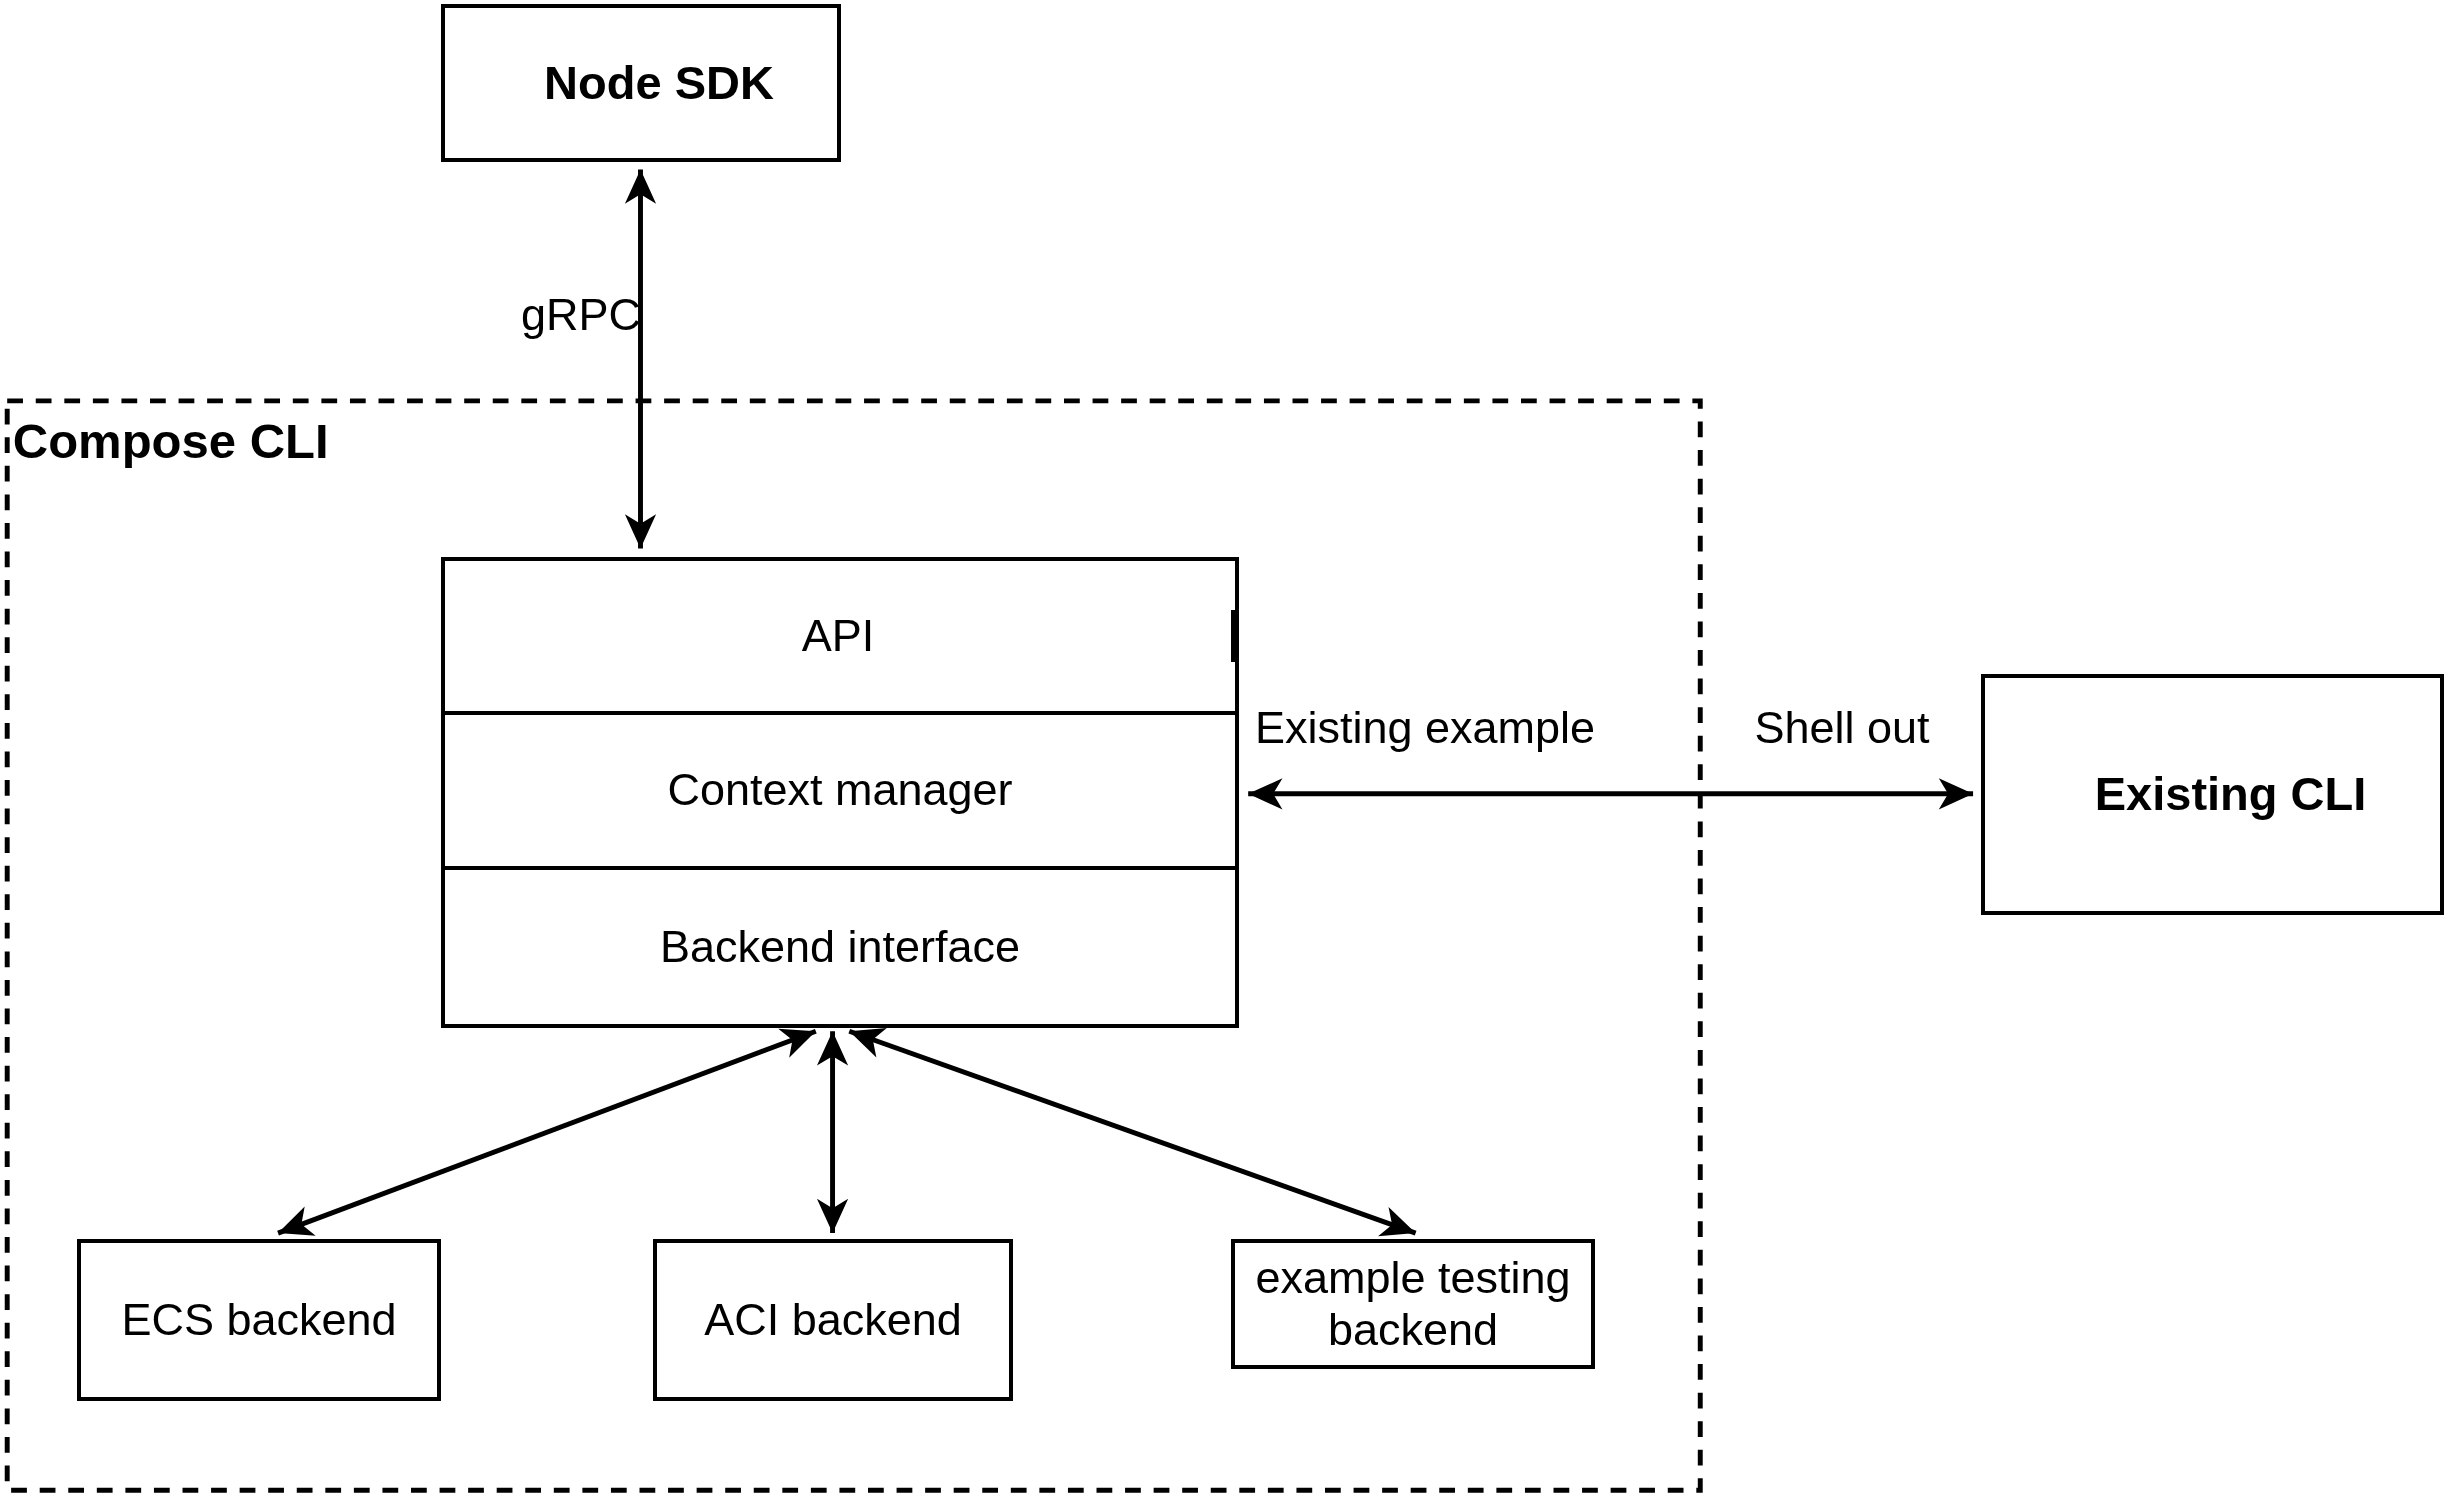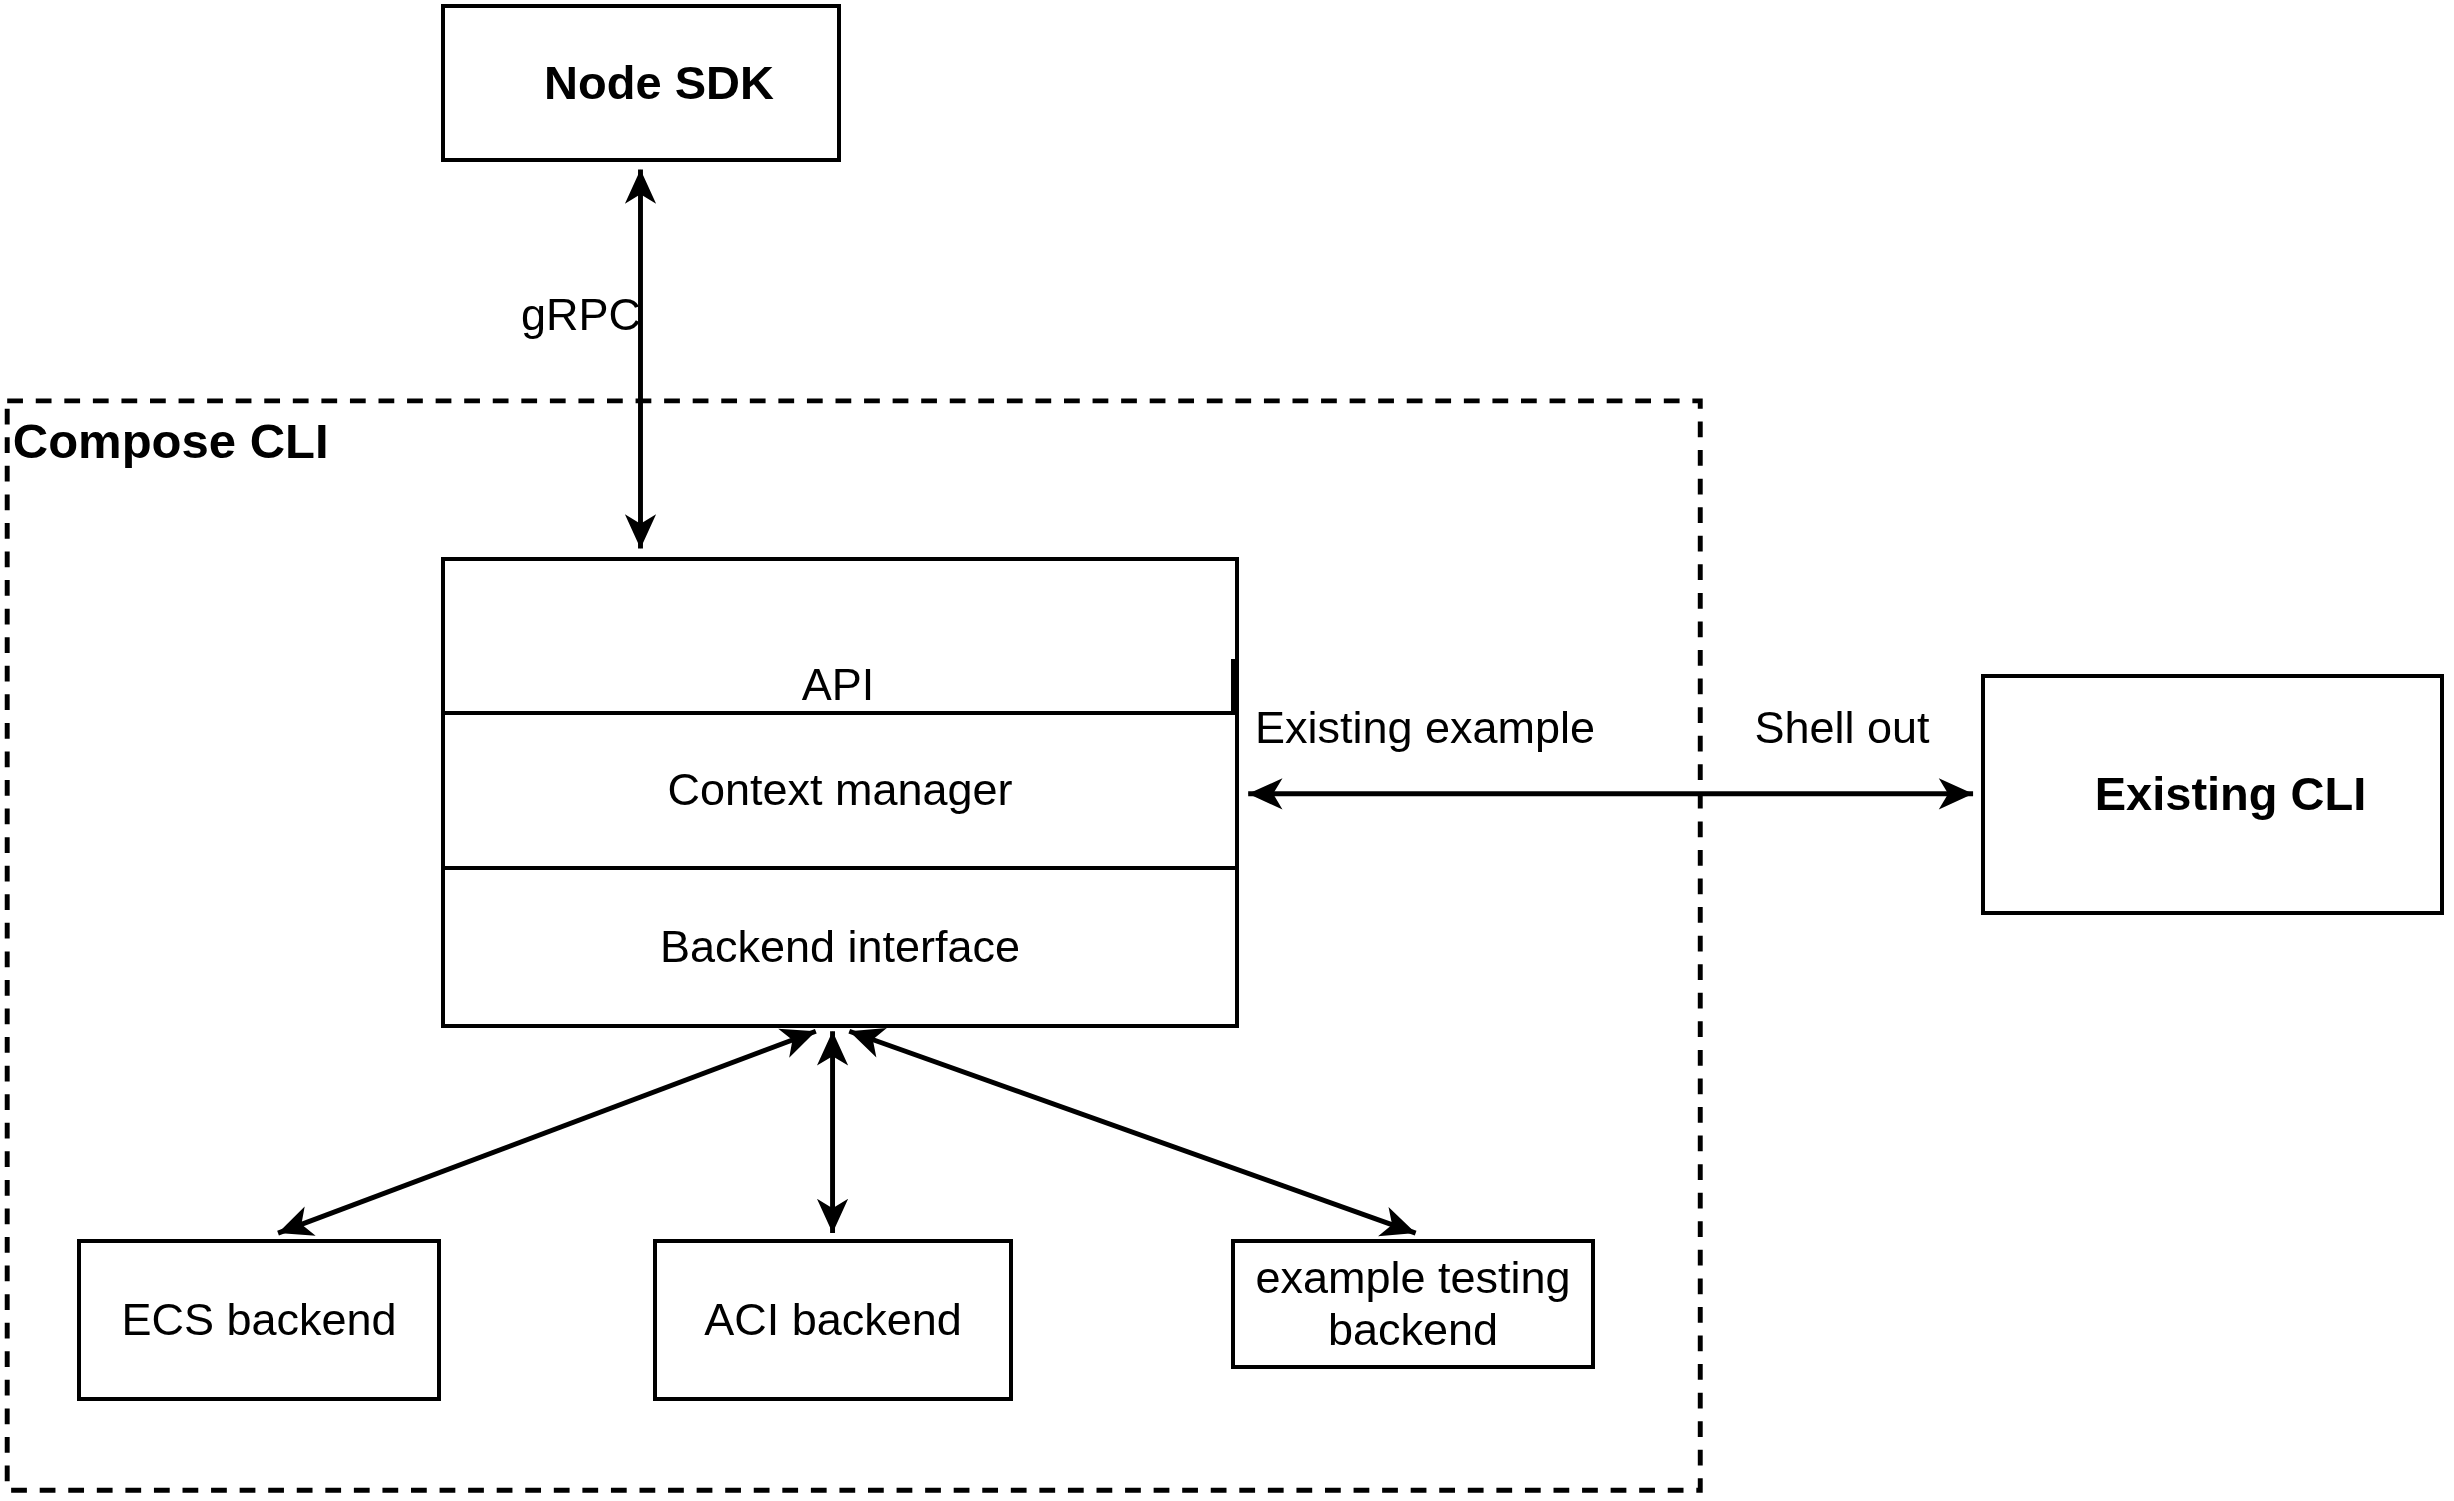--- a/index.html
+++ b/index.html
@@ -53,21 +53,21 @@
     grid-template-rows: 1fr 1fr 1fr;
     z-index: 2;
   }
   .stack .row {
     display: flex;
     align-items: center;
     justify-content: center;
     font-size: 45px;
     box-sizing: border-box;
   }
-  .stack .row.split { display: flex; padding: 0; align-items: flex-end; }
+  .stack .row.split { display: flex; padding: 0; }
   .stack .row.b { border-bottom: 4.9px solid #000000; }
   .stack .cell {
     flex: 1 1 0;
     display: flex;
     align-items: center;
     justify-content: center;
     box-sizing: border-box;
   }
   .stack .cell.divider { border-right: 4.9px solid #000000; }
 

